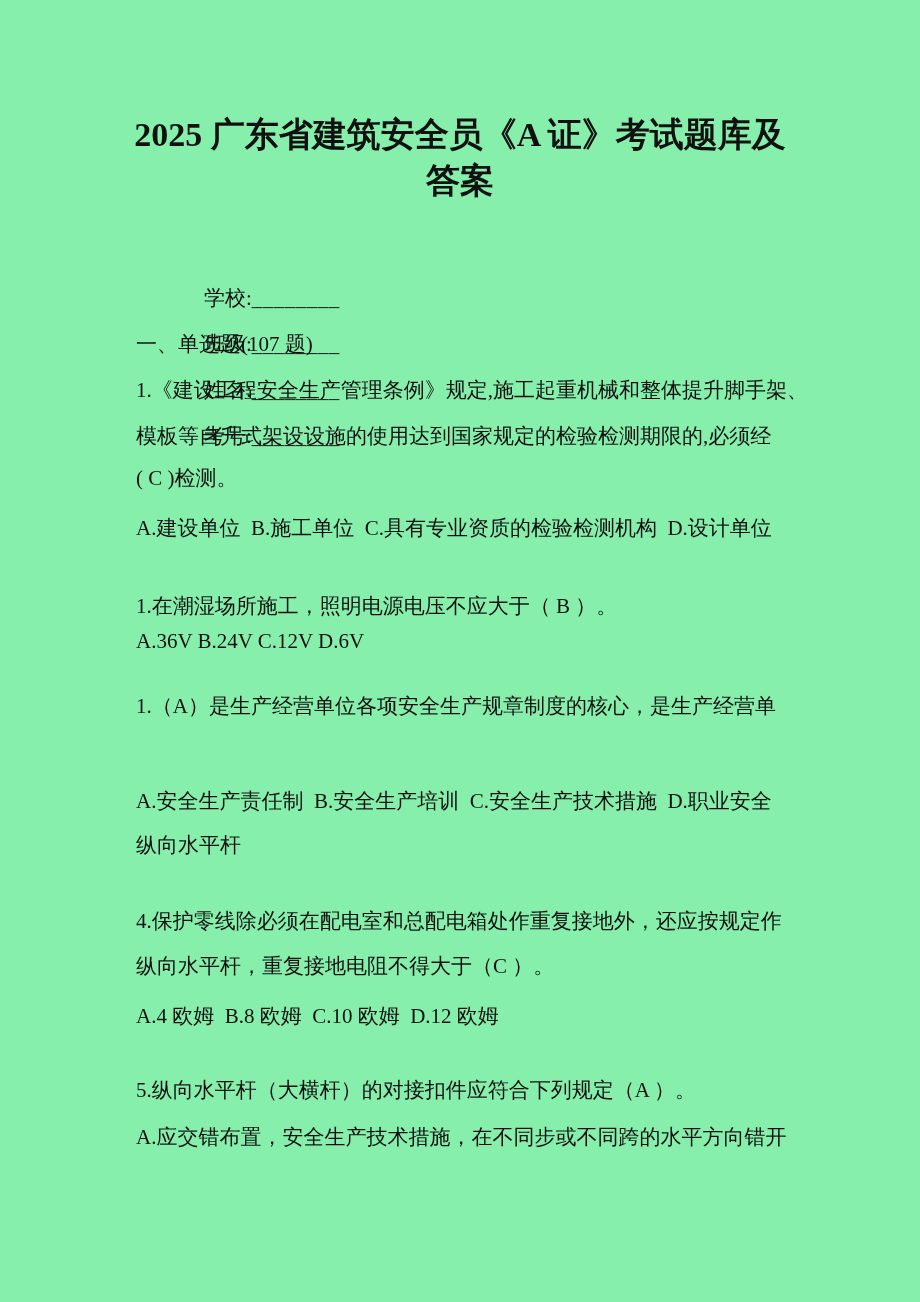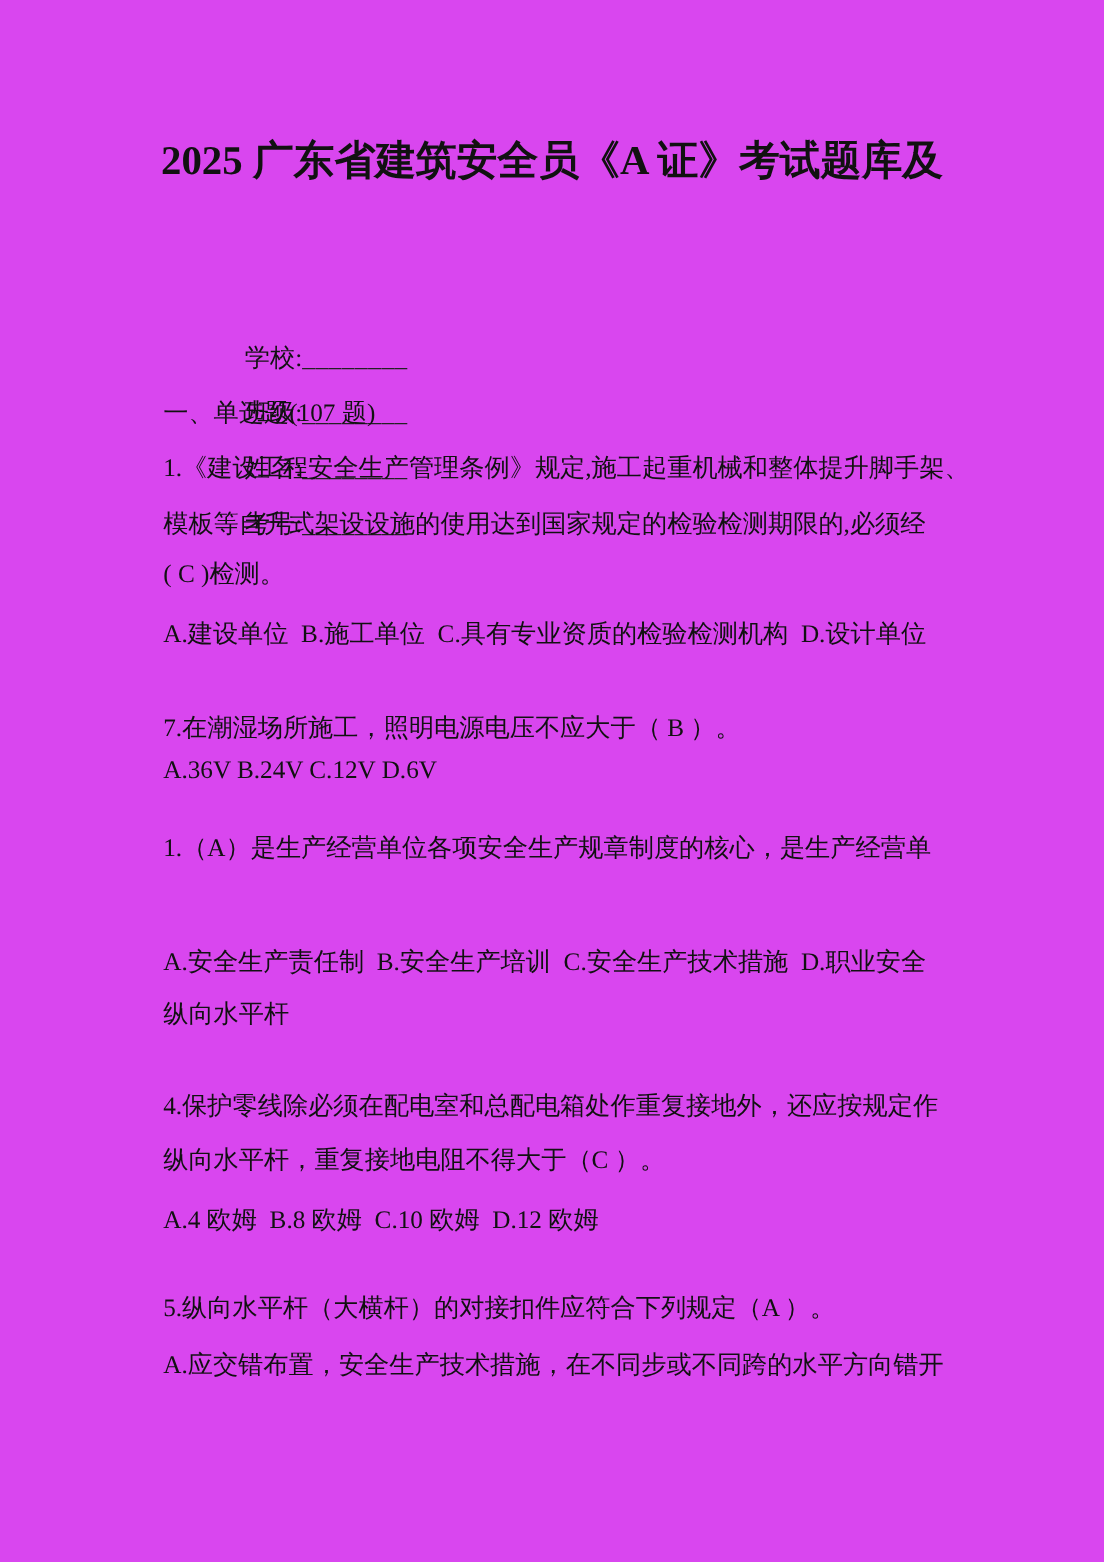--- a/index.html
+++ b/index.html
@@ -5,21 +5,21 @@
   html, body { margin: 0; padding: 0; }
   body {
     width: 920px; height: 1302px;
     background: #ffffff;
     font-family: "Liberation Serif", "DejaVu Serif", serif;
     color: #111111;
   }
   .page {
     position: relative;
     width: 920px; height: 1302px;
-    background: #d946ef;
+    background: #86efac;
     overflow: hidden;
   }
   .title-line {
     position: absolute;
     left: 0; width: 920px;
     text-align: center;
     font-size: 34px;
     font-weight: bold;
     line-height: 46px;
     height: 46px;
@@ -41,36 +41,37 @@
     font-size: 21px;
     white-space: pre;
   }
 </style>
 </head>
 <body>
 
 <div class="page">
 
   <div class="title-line" style="top:112px">2025 广东省建筑安全员《A 证》考试题库及</div>
+  <div class="title-line" style="top:158px">答案</div>
 
   <div class="student-row">
     <span class="field"><span>学校:</span><span class="blank">________</span></span>
     <span class="field"><span>班级:</span><span class="blank">________</span></span>
     <span class="field"><span>姓名:</span><span class="blank">________</span></span>
     <span class="field"><span>考号:</span><span class="blank">________</span></span>
   </div>
 
   <div class="line" style="top:321px">一、单选题(107 题)</div>
 
   <div class="line" style="top:367px">1.《建设工程安全生产管理条例》规定,施工起重机械和整体提升脚手架、</div>
   <div class="line" style="top:413px">模板等自升式架设设施的使用达到国家规定的检验检测期限的,必须经</div>
   <div class="line" style="top:455px">( C )检测。</div>
   <div class="line" style="top:505px">A.建设单位  B.施工单位  C.具有专业资质的检验检测机构  D.设计单位</div>
 
-  <div class="line" style="top:583px">7.在潮湿场所施工，照明电源电压不应大于（ B ）。</div>
+  <div class="line" style="top:583px">1.在潮湿场所施工，照明电源电压不应大于（ B ）。</div>
   <div class="line" style="top:618px">A.36V B.24V C.12V D.6V</div>
 
   <div class="line" style="top:683px">1.（A）是生产经营单位各项安全生产规章制度的核心，是生产经营单</div>
   <div class="line" style="top:778px">A.安全生产责任制  B.安全生产培训  C.安全生产技术措施  D.职业安全</div>
   <div class="line" style="top:822px">纵向水平杆</div>
 
   <div class="line" style="top:898px">4.保护零线除必须在配电室和总配电箱处作重复接地外，还应按规定作</div>
   <div class="line" style="top:943px">纵向水平杆，重复接地电阻不得大于（C ）。</div>
   <div class="line" style="top:993px">A.4 欧姆  B.8 欧姆  C.10 欧姆  D.12 欧姆</div>
 

